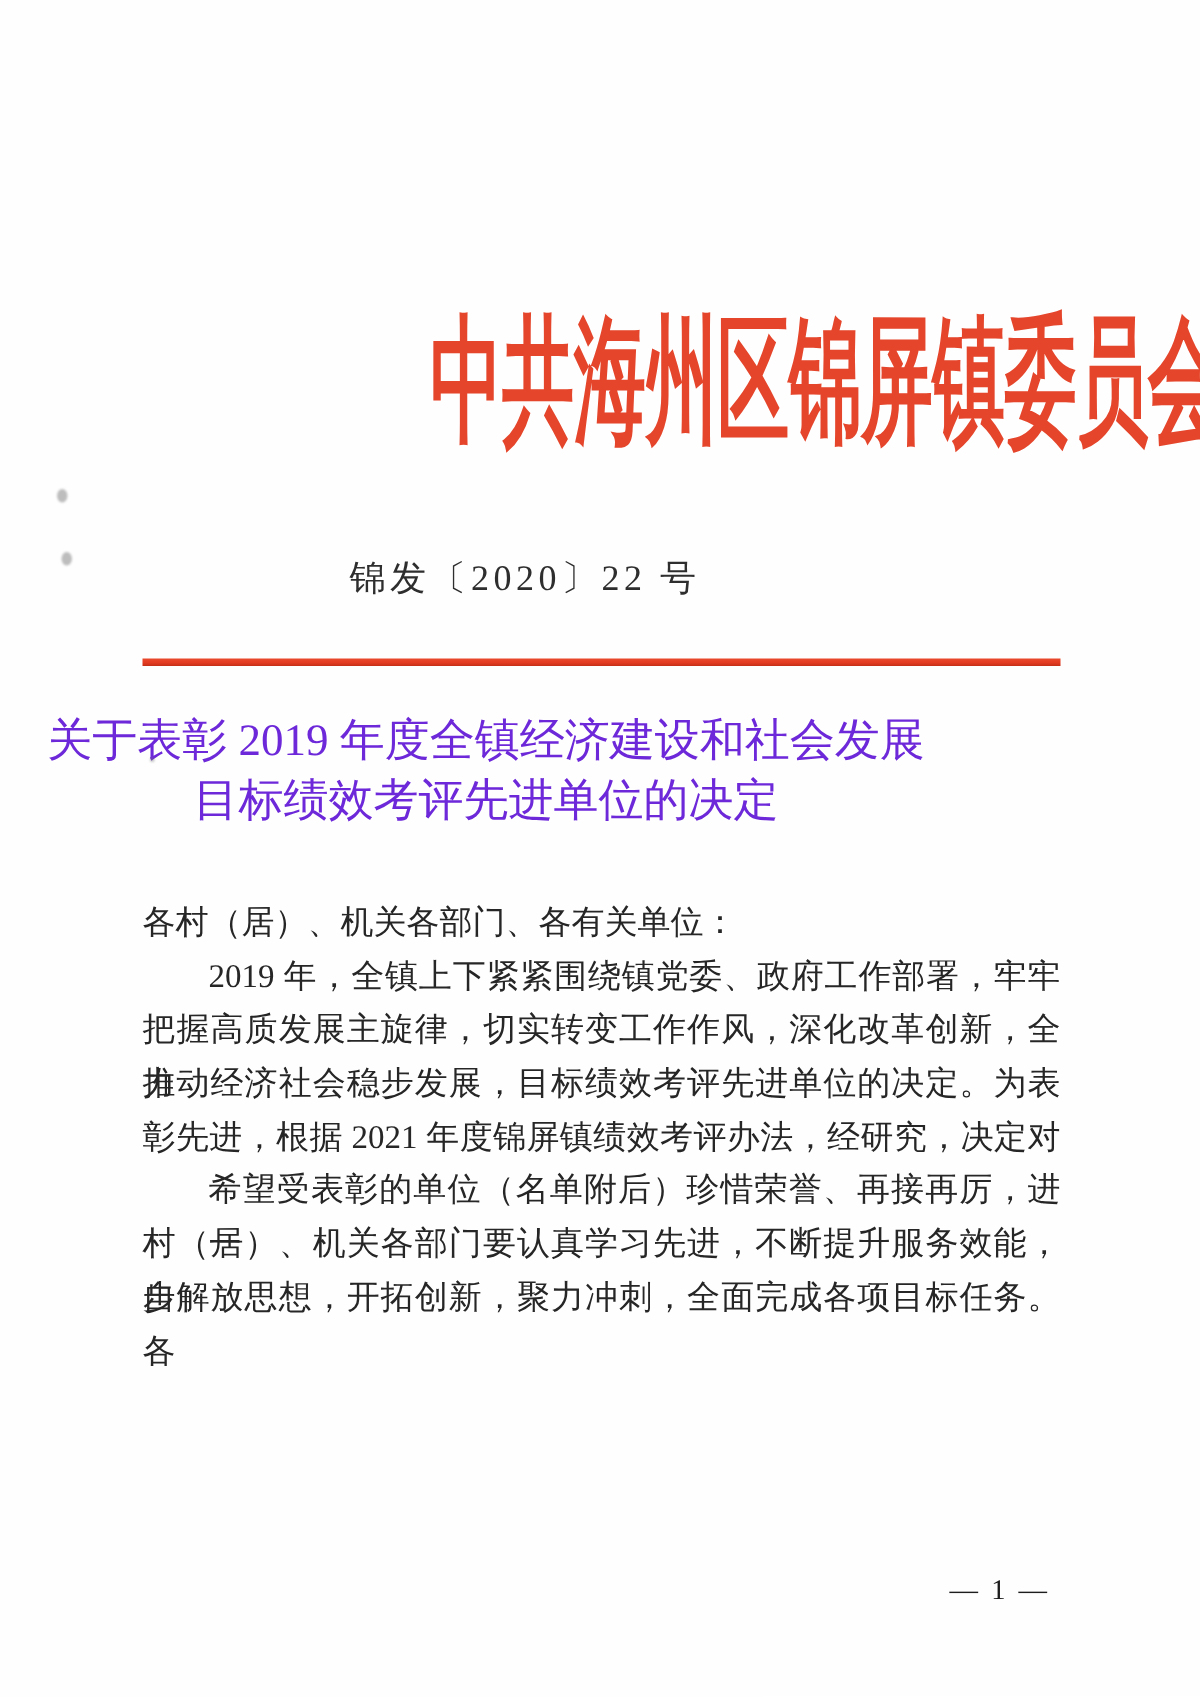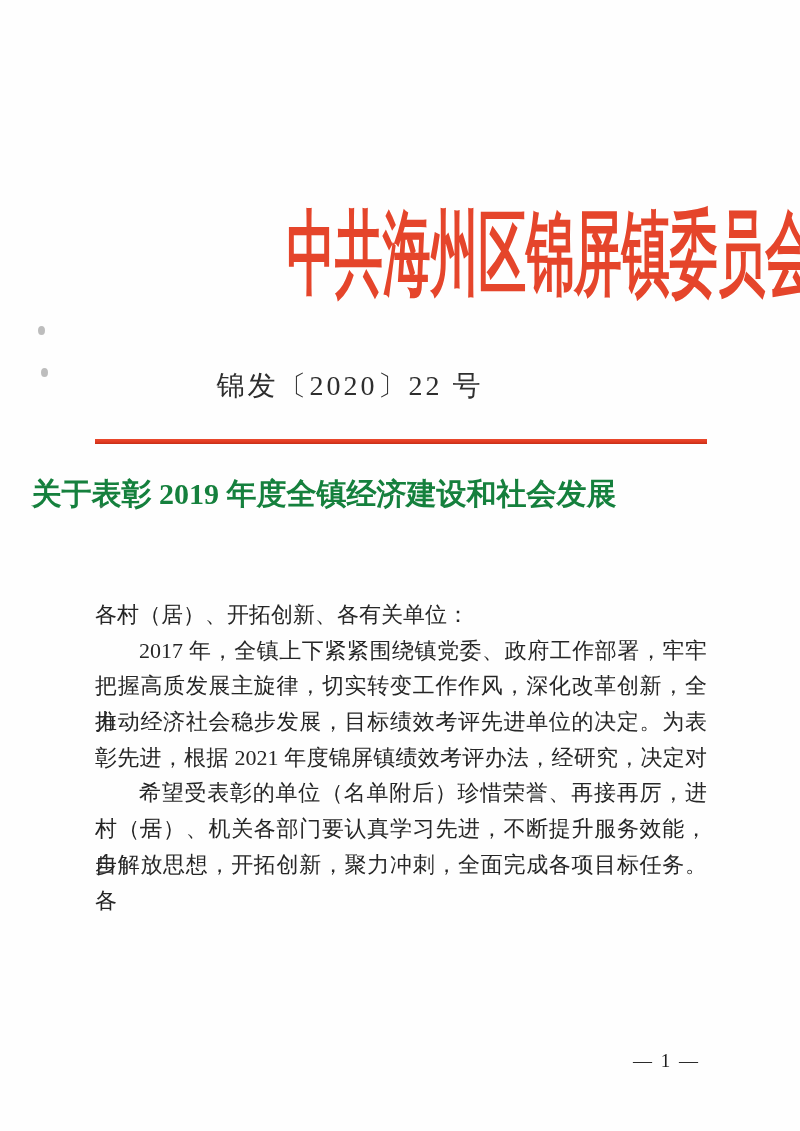--- a/index.html
+++ b/index.html
@@ -36,21 +36,21 @@
     transform-origin: 50% 50%;
     letter-spacing: 0;
   }
   
   .doc-number {
     position: absolute;
     top: 370px;
     left: 0;
     width: 700px;
     text-align: center;
-    font-size: 28px;
+    font-size: 24px;
     line-height: 32px;
     color: #2e2e2e;
     letter-spacing: 3px;
   }
   
   .red-rule {
     position: absolute;
     top: 439px;
     left: 95px;
     width: 612px;
@@ -60,22 +60,22 @@
   
   .doc-title {
     position: absolute;
     top: 474px;
     left: 0;
     width: 648px;
     margin: 0;
     text-align: center;
     font-size: 30px;
     line-height: 40px;
-    font-weight: bold;
-    color: #15803d;
+    font-weight: normal;
+    color: #6d28d9;
   }
   
   .body-block {
     position: absolute;
     top: 597px;
     left: 95px;
     width: 612px;
     font-size: 22px;
     color: #262626;
   }
@@ -123,25 +123,26 @@
   <div class="org-title-wrap">
     <span class="org-title">中共海州区锦屏镇委员会文件</span>
   </div>
 
   <div class="doc-number">锦发〔2020〕22 号</div>
 
   <div class="red-rule"></div>
 
   <h1 class="doc-title">
     <span>关于表彰 2019 年度全镇经济建设和社会发展</span><br>
+    <span>目标绩效考评先进单位的决定</span>
   </h1>
 
   <div class="body-block">
-    <div class="bl">各村（居）、开拓创新、各有关单位：</div>
-    <div class="bl fill ind">2017 年，全镇上下紧紧围绕镇党委、政府工作部署，牢牢</div>
+    <div class="bl">各村（居）、机关各部门、各有关单位：</div>
+    <div class="bl fill ind">2019 年，全镇上下紧紧围绕镇党委、政府工作部署，牢牢</div>
     <div class="bl fill">把握高质发展主旋律，切实转变工作作风，深化改革创新，全力</div>
     <div class="bl fill">推动经济社会稳步发展，目标绩效考评先进单位的决定。为表</div>
     <div class="bl fill">彰先进，根据 2021 年度锦屏镇绩效考评办法，经研究，决定对</div>
     <div class="bl fill ind">希望受表彰的单位（名单附后）珍惜荣誉、再接再厉，进一</div>
     <div class="bl fill">村（居）、机关各部门要认真学习先进，不断提升服务效能，自</div>
     <div class="bl fill">步解放思想，开拓创新，聚力冲刺，全面完成各项目标任务。各</div>
   </div>
 
   <div class="page-number">— 1 —</div>
 

